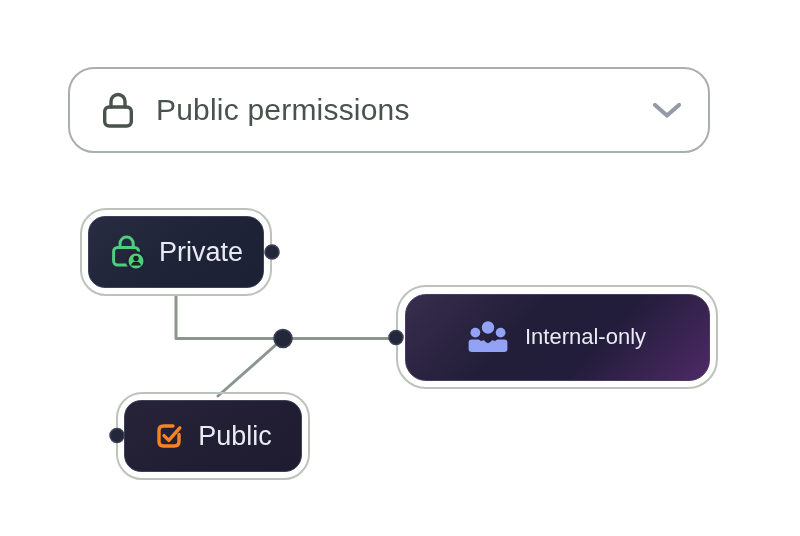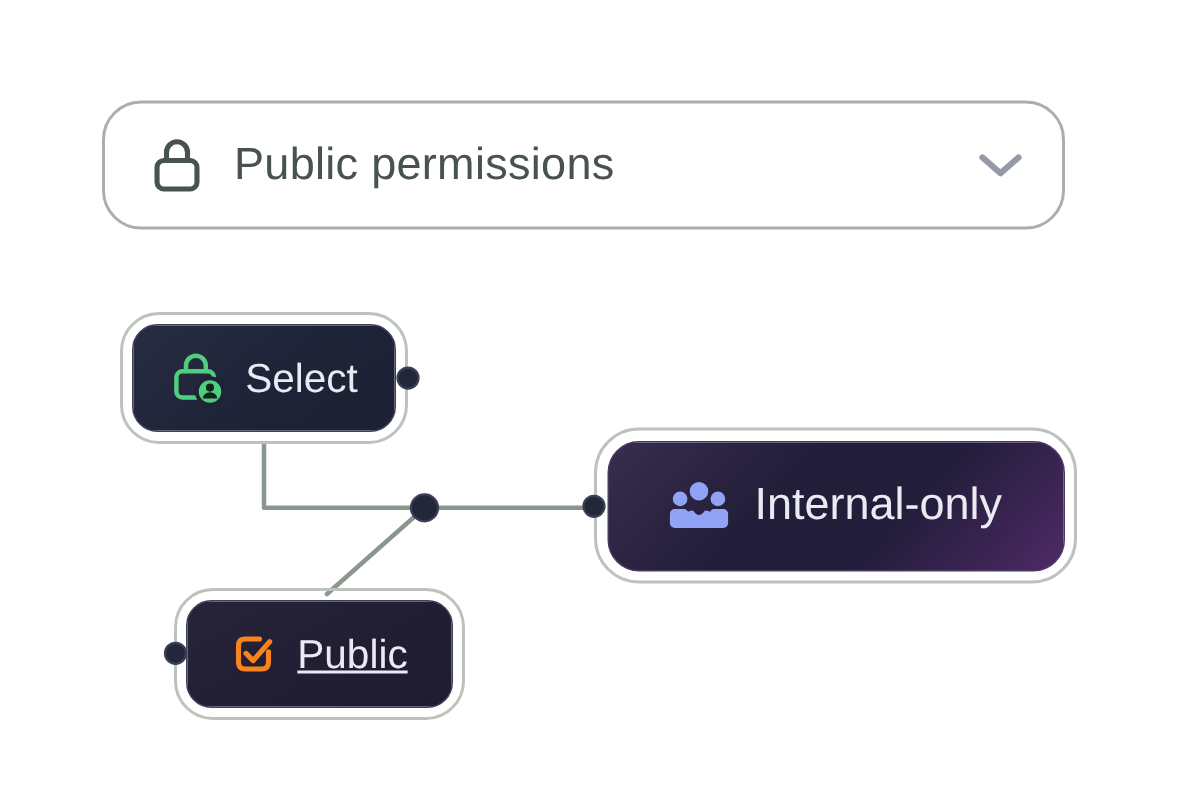--- a/index.html
+++ b/index.html
@@ -30,25 +30,25 @@
   }
   .pill-label{color:var(--pill-text);font-weight:500;}
   .ring-private{left:80px;top:208px;width:192px;height:88px;border-radius:26px;}
   .pill-private{margin:6px;border-radius:17px;gap:13px;
     background:linear-gradient(140deg,#272c42 0%,#1f2337 55%,#1d2134 100%);}
   .pill-private .pill-label{font-size:27px;}
   .ring-internal{left:396px;top:285px;width:322px;height:104px;border-radius:30px;}
   .pill-internal{margin:6.5px;border-radius:21px;gap:17px;
     border-color:var(--pill-border-purple);
     background:linear-gradient(133deg,#382d4d 0%,#221e39 38%,#221d3a 62%,#4e2a66 100%);}
-  .pill-internal .pill-label{font-size:30px;text-align:center;}
+  .pill-internal .pill-label{font-size:22px;text-align:center;}
   .ring-public{left:116px;top:392px;width:194px;height:88px;border-radius:26px;}
   .pill-public{margin:6px;border-radius:17px;gap:13px;
     background:linear-gradient(150deg,#272339 0%,#211e34 60%,#1f1c32 100%);}
-  .pill-public .pill-label{font-size:27px;text-decoration:underline;}
+  .pill-public .pill-label{font-size:27px;}
   .icon{flex:none;display:block;}
 </style>
 </head>
 <body>
 
 <div class="stage">
 
   <div class="dropdown">
     <svg class="icon" width="36" height="40" viewBox="0 0 36 40">
       <path d="M11,17 V11.5 A7,7 0 0 1 25,11.5 V17" fill="none" stroke="var(--dropdown-text)" stroke-width="3.4" stroke-linecap="round"></path>
@@ -67,21 +67,21 @@
 
   <div class="ring ring-private">
     <div class="pill pill-private">
       <svg class="icon" width="37" height="39" viewBox="0 0 37 39">
         <path d="M11,14.5 V10.7 A6.6,6.6 0 0 1 24.2,10.7 V13" fill="none" stroke="var(--green)" stroke-width="3" stroke-linecap="round"></path>
         <rect x="4.6" y="14.5" width="25" height="17.5" rx="4" fill="none" stroke="var(--green)" stroke-width="3"></rect>
         <circle cx="27" cy="28" r="8.8" fill="var(--green)" stroke="#1f2337" stroke-width="2.6"></circle>
         <circle cx="27" cy="25.4" r="2.7" fill="var(--green-dark)"></circle>
         <path d="M22.2,32.6 a4.8,4.1 0 0 1 9.6,0 Z" fill="var(--green-dark)"></path>
       </svg>
-      <span class="pill-label">Select</span>
+      <span class="pill-label">Private</span>
     </div>
   </div>
 
   <div class="ring ring-internal">
     <div class="pill pill-internal">
       <svg class="icon" width="40" height="34" viewBox="0 0 40 34">
         <g fill="var(--periwinkle)">
           <circle cx="20" cy="7.5" r="6.2"></circle>
           <circle cx="7.4" cy="12.6" r="4.9"></circle>
           <circle cx="32.6" cy="12.6" r="4.9"></circle>

